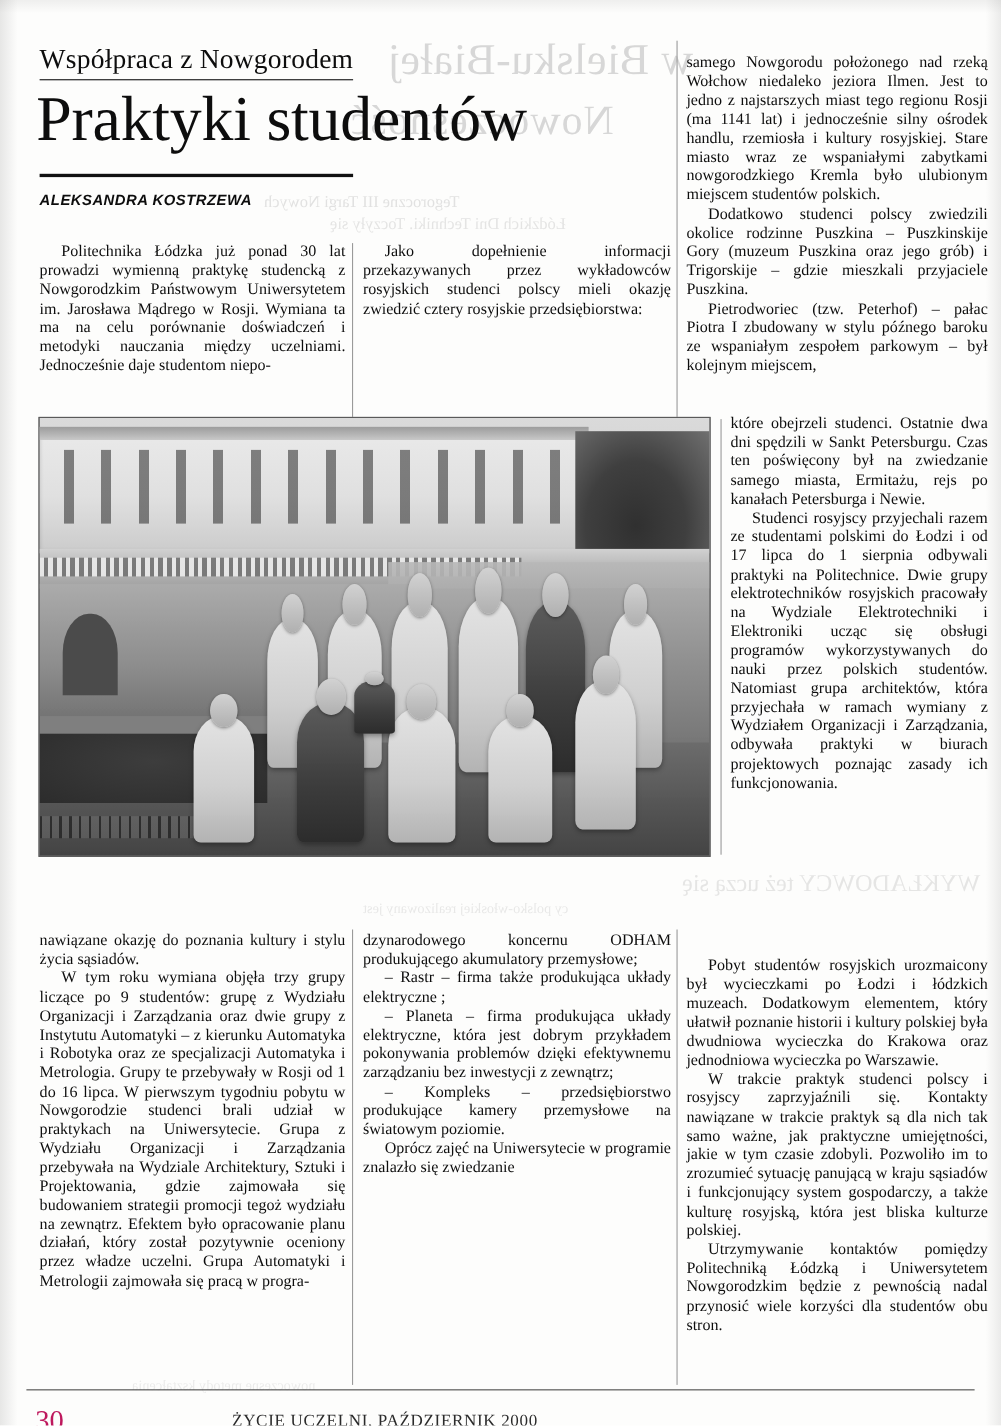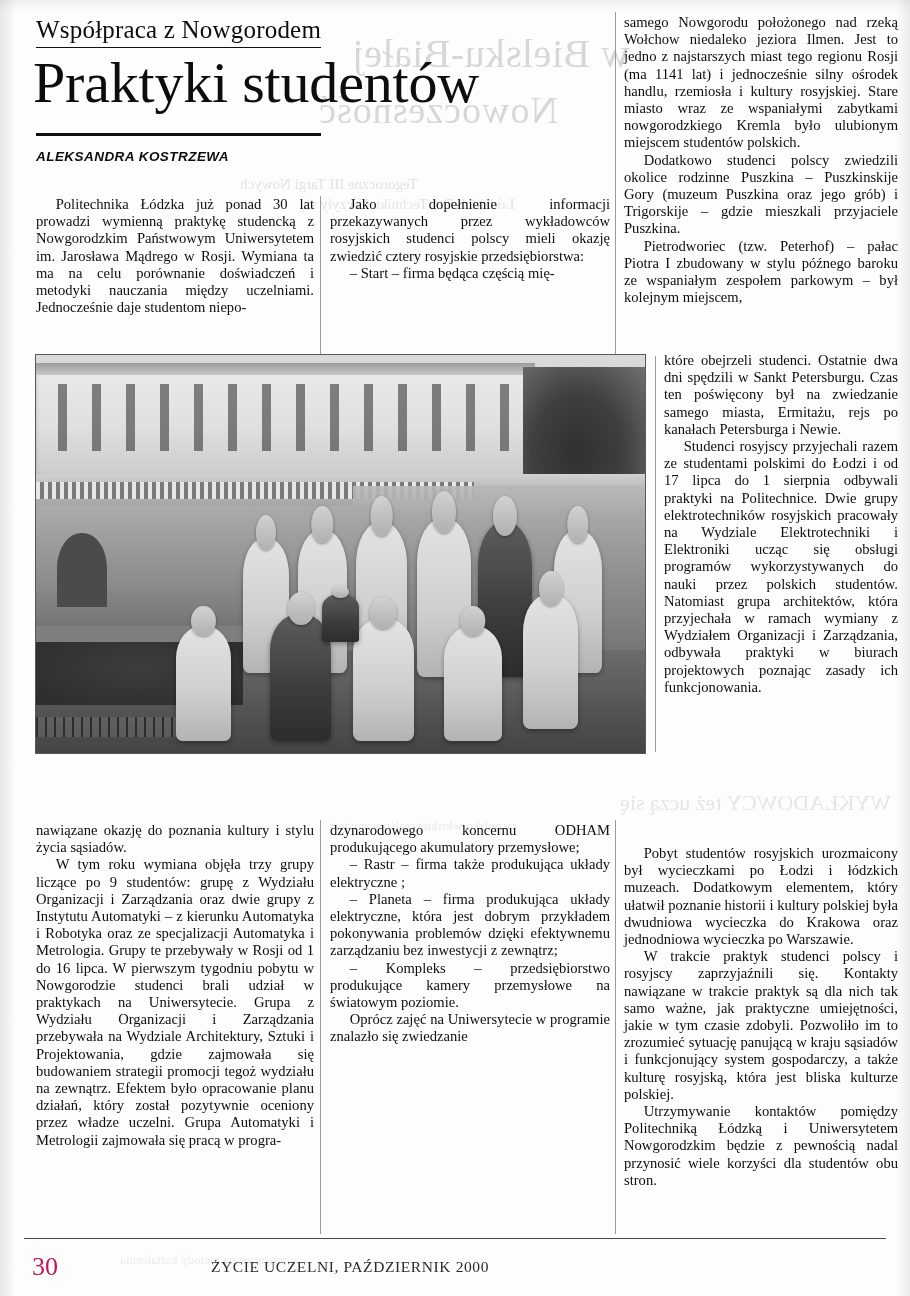--- a/index.html
+++ b/index.html
@@ -20,21 +20,21 @@
     inset: 0;
     background:
       linear-gradient(90deg, rgba(140,140,140,.20) 0px, rgba(255,255,255,0) 16px),
       linear-gradient(270deg, rgba(140,140,140,.16) 0px, rgba(255,255,255,0) 14px),
       linear-gradient(180deg, rgba(150,150,150,.14) 0px, rgba(255,255,255,0) 12px),
       #fdfdfc;
     pointer-events: none;
     z-index: 0;
   }
 
-  .page { position: absolute; inset: 0; z-index: 3; }
+  .page { position: absolute; inset: 0; z-index: 3; margin-top: 25px; }
 
   
   .bleed {
     position: absolute;
     z-index: 1;
     color: #b9b9b9;
     transform: scaleX(-1);
     opacity: .55;
     white-space: nowrap;
     pointer-events: none;
@@ -90,21 +90,21 @@
     line-height: 17.2px;
     text-align: justify;
     text-justify: inter-word;
     hyphens: manual;
   }
   .col p { margin: 0; text-indent: 1.35em; }
   .col p.cont { text-indent: 0; }
 
   #col-left-top   { left: 36px;  top: 196px;  width: 278px; }
   #col-mid-top    { left: 330px; top: 196px;  width: 280px; }
-  #col-right-top  { left: 624px; top: 14px;   width: 274px; }
+  #col-right-top  { left: 624px; top: 24px;   width: 274px; }
   #col-right-narrow { left: 664px; top: 352px; width: 234px; }
   #col-right-bot  { left: 624px; top: 845px;  width: 274px; }
   #col-left-bot   { left: 36px;  top: 822px;  width: 278px; }
   #col-mid-bot    { left: 330px; top: 822px;  width: 280px; }
 
   
   .vrule { position: absolute; width: 1px; background: #9a9a9a; z-index: 2; }
   .vr1 { left: 320px; top: 196px;  height: 158px; }
   .vr2 { left: 615px; top: 12px;   height: 342px; }
   .vr3 { left: 655px; top: 356px;  height: 396px; }
@@ -261,21 +261,20 @@
   <div class="vrule vr3"></div>
   <div class="vrule vr4"></div>
   <div class="vrule vr5"></div>
 
   <div class="col" id="col-left-top">
     <p>Politechnika Łódzka już ponad 30 lat prowadzi wymienną praktykę studencką z Nowgorodzkim Państwowym Uniwersytetem im. Jarosława Mądrego w Rosji. Wymiana ta ma na celu porównanie doświadczeń i metodyki nauczania między uczelniami. Jednocześnie daje studentom niepo-</p>
   </div>
 
   <div class="col" id="col-mid-top">
     <p>Jako dopełnienie informacji przekazywanych przez wykładowców rosyjskich studenci polscy mieli okazję zwiedzić cztery rosyjskie przedsiębiorstwa:</p>
-    <p>– Start – firma będąca częścią mię-</p>
   </div>
 
   <div class="col" id="col-right-top">
     <p class="cont">samego Nowgorodu położonego nad rzeką Wołchow niedaleko jeziora Ilmen. Jest to jedno z najstarszych miast tego regionu Rosji (ma 1141 lat) i jednocześnie silny ośrodek handlu, rzemiosła i kultury rosyjskiej. Stare miasto wraz ze wspaniałymi zabytkami nowgorodzkiego Kremla było ulubionym miejscem studentów polskich.</p>
     <p>Dodatkowo studenci polscy zwiedzili okolice rodzinne Puszkina – Puszkinskije Gory (muzeum Puszkina oraz jego grób) i Trigorskije – gdzie mieszkali przyjaciele Puszkina.</p>
     <p>Pietrodworiec (tzw. Peterhof) – pałac Piotra I zbudowany w stylu późnego baroku ze wspaniałym zespołem parkowym – był kolejnym miejscem,</p>
   </div>
 
   <div class="col" id="col-right-narrow">
     <p class="cont">które obejrzeli studenci. Ostatnie dwa dni spędzili w Sankt Petersburgu. Czas ten poświęcony był na zwiedzanie samego miasta, Ermitażu, rejs po kanałach Petersburga i Newie.</p>

